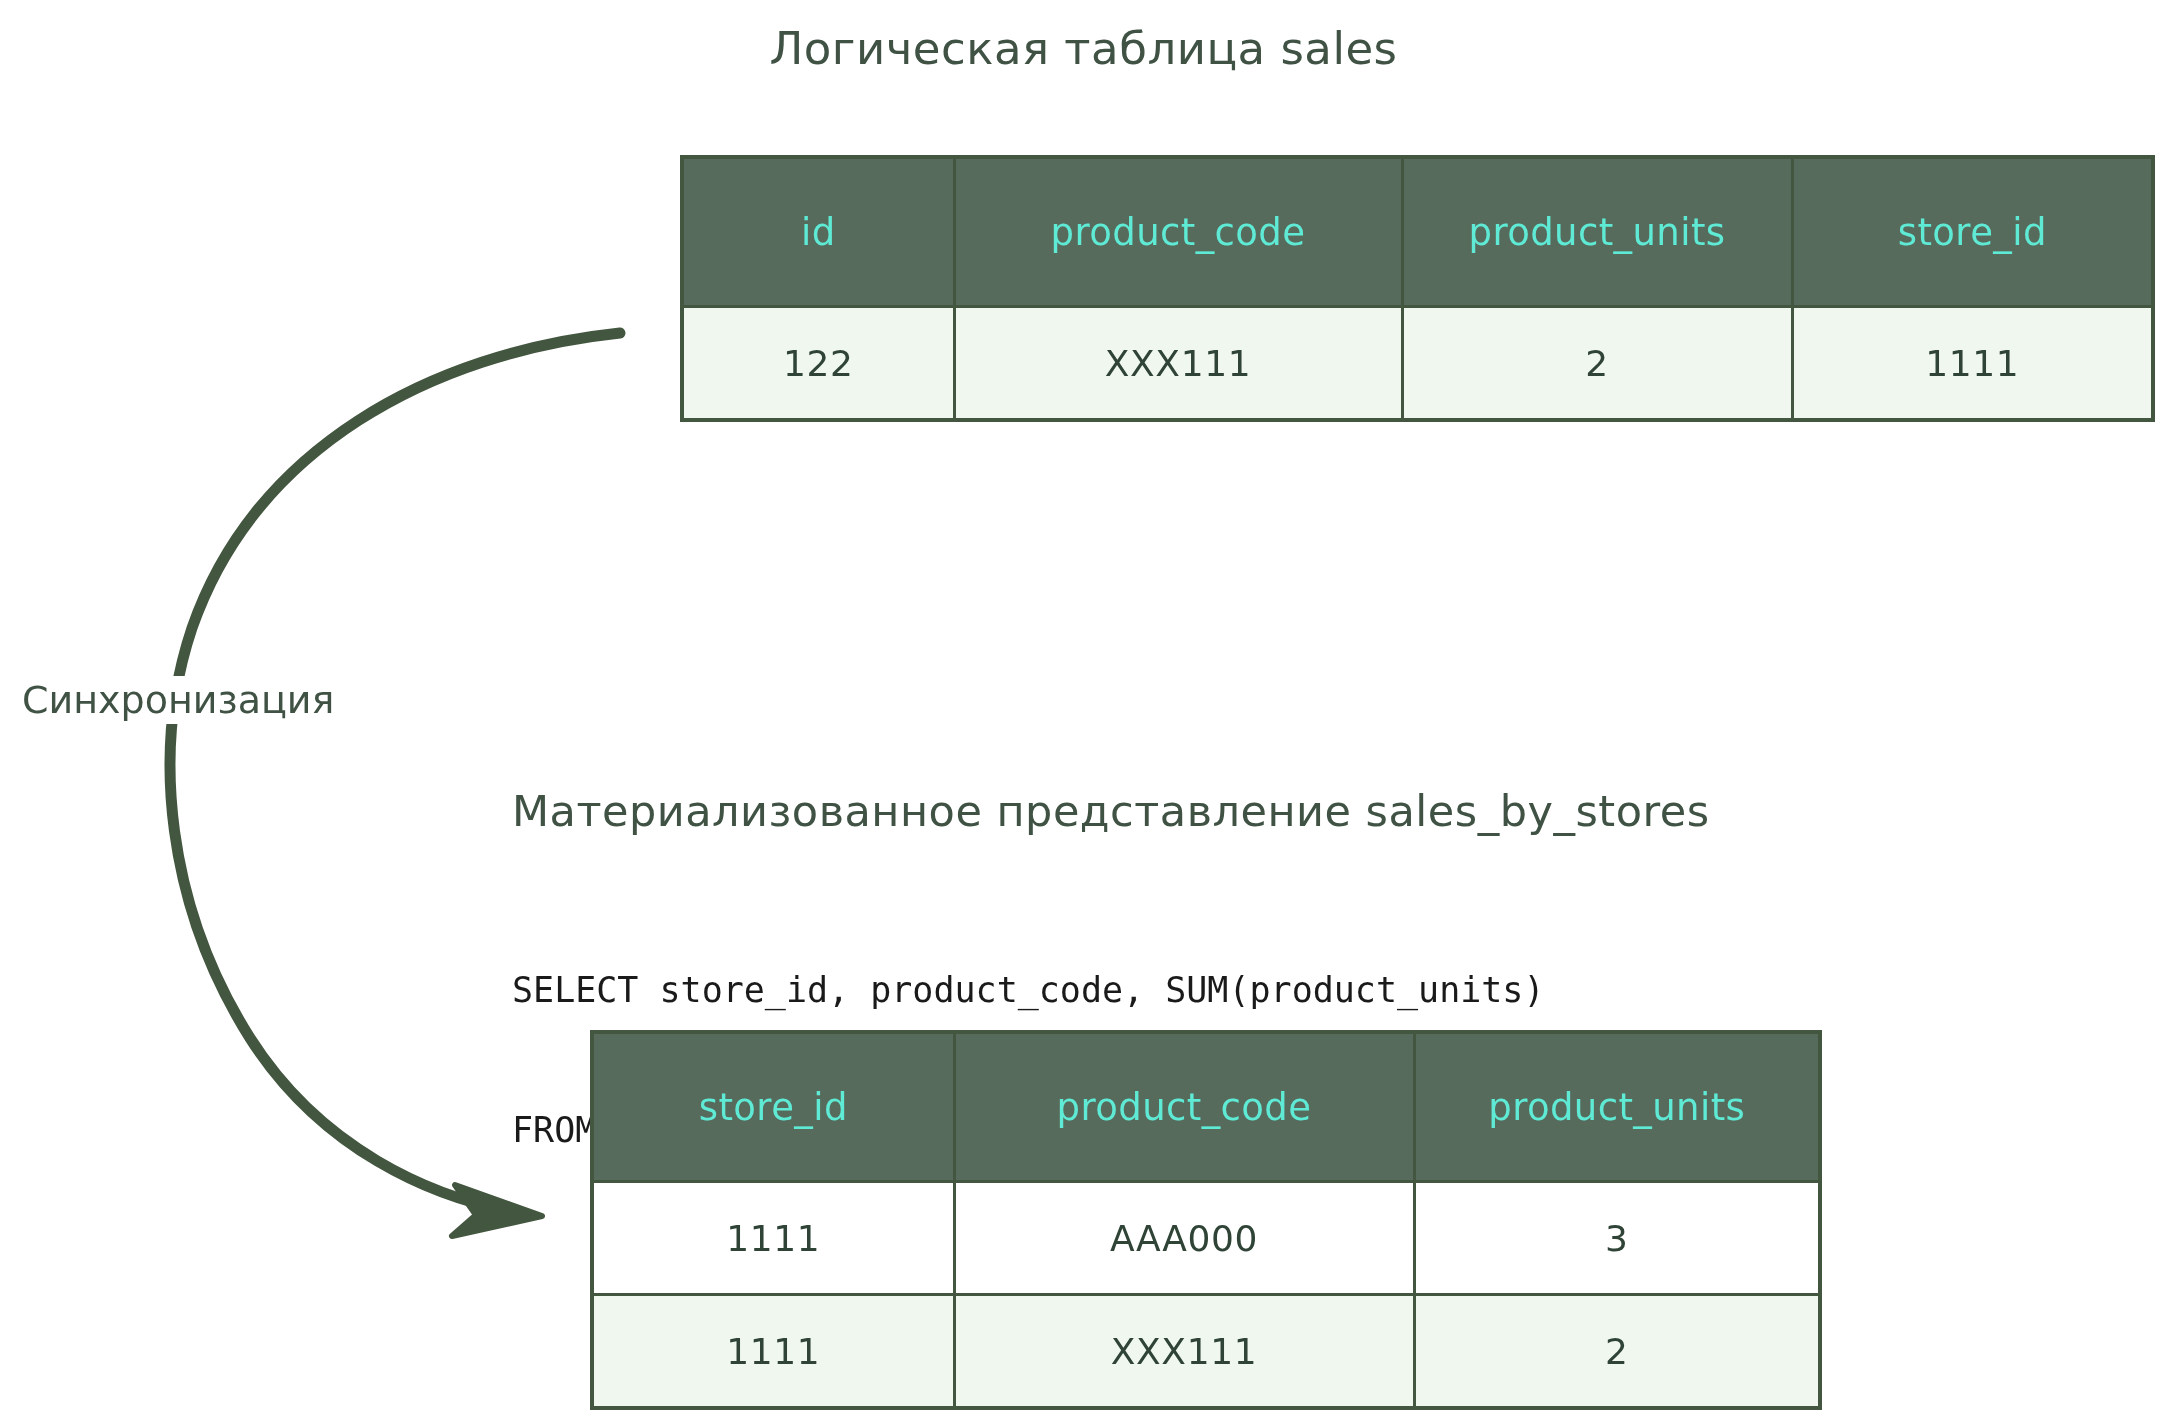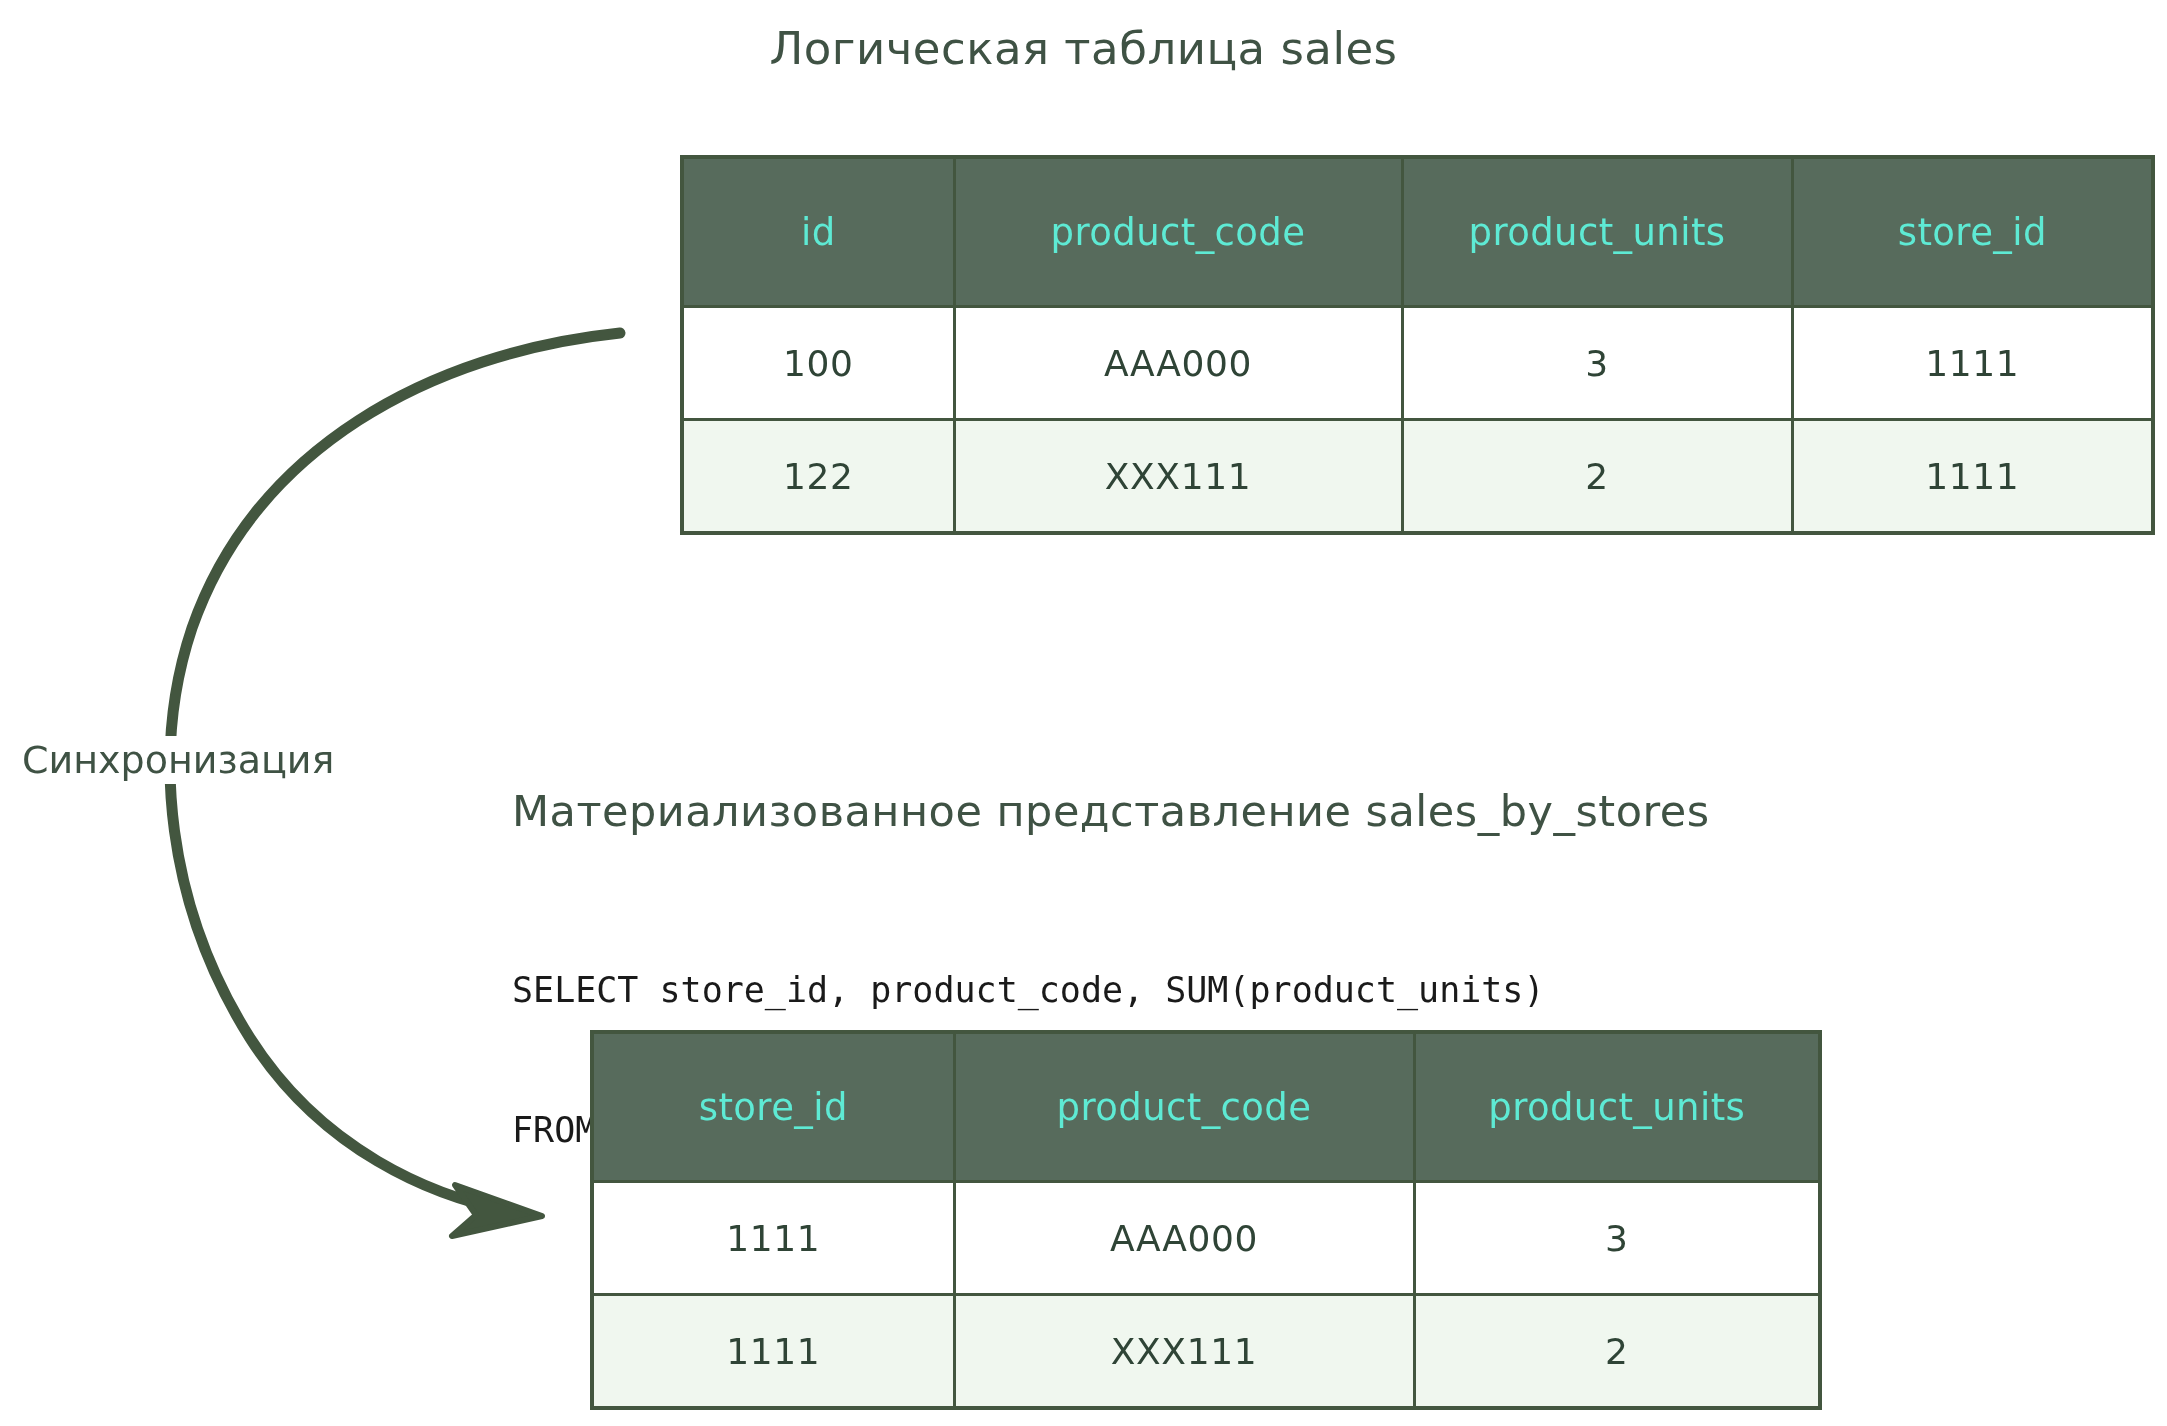--- a/index.html
+++ b/index.html
@@ -43,21 +43,21 @@
   }
   #title-matview {
     left: 512px; top: 778px;
     font-size: 43px;
     text-align: center;
   }
 
   
   #sync-label {
     position: absolute;
-    left: 16px; top: 728px;
+    left: 16px; top: 668px;
     font-size: 38px;
     color: #3f5244;
     background: #ffffff;
     padding: 2px 6px;
     white-space: nowrap;
     text-align: center;
   }
 
   
   #sql-block {
@@ -149,26 +149,20 @@
     </colgroup>
     <thead>
       <tr>
         <th>id</th>
         <th>product_code</th>
         <th>product_units</th>
         <th>store_id</th>
       </tr>
     </thead>
     <tbody>
-      <tr class="row-plain">
-        <td>100</td>
-        <td>AAA000</td>
-        <td>3</td>
-        <td>1111</td>
-      </tr>
       <tr class="row-alt">
         <td>122</td>
         <td>XXX111</td>
         <td>2</td>
         <td>1111</td>
       </tr>
     </tbody>
   </table>
 
   <div id="sync-label">Синхронизация</div>

